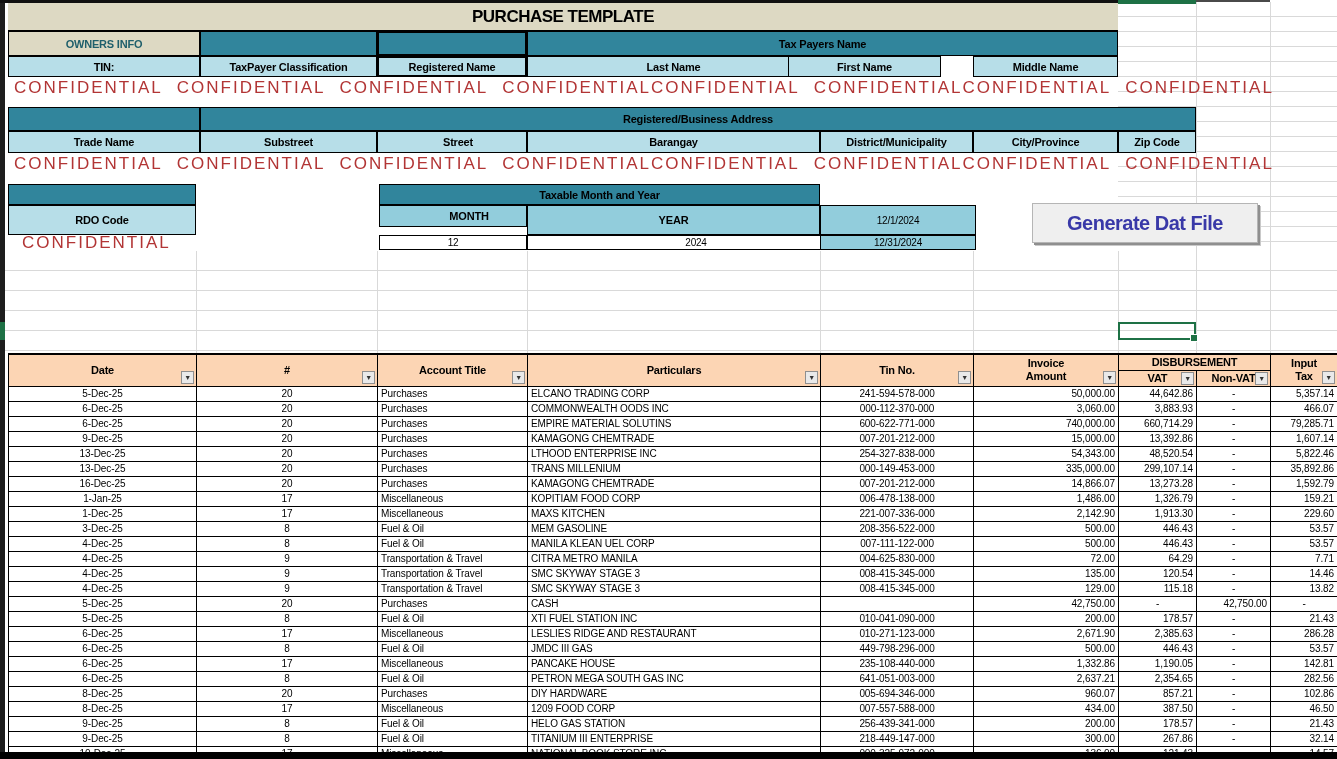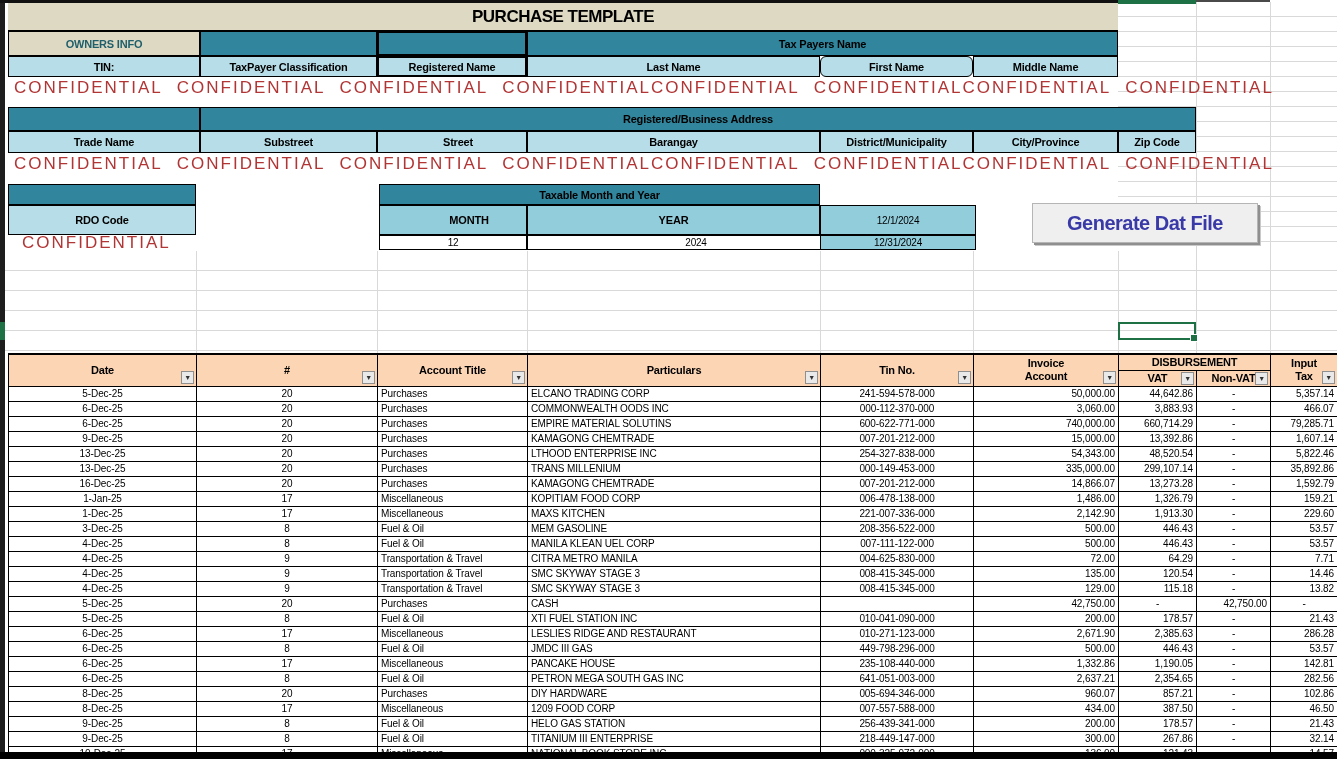--- a/index.html
+++ b/index.html
@@ -96,21 +96,21 @@
 
   <div class="acell tan owners-label" style="left:8px;top:31px;width:192px;height:25px;">OWNERS INFO</div>
   <div class="acell teal" style="left:200px;top:31px;width:177px;height:25px;"></div>
   <div class="acell teal thick" style="left:377px;top:31px;width:150px;height:25px;"></div>
   <div class="acell teal" style="left:527px;top:31px;width:591px;height:25px;">Tax Payers Name</div>
 
   <div class="acell lb" style="left:8px;top:56px;width:192px;height:21px;">TIN:</div>
   <div class="acell lb" style="left:200px;top:56px;width:177px;height:21px;">TaxPayer Classification</div>
   <div class="acell lb thick" style="left:377px;top:56px;width:150px;height:21px;">Registered Name</div>
   <div class="acell lb" style="left:527px;top:56px;width:293px;height:21px;">Last Name</div>
-  <div class="acell lb" style="left:820px;top:56px;width:153px;height:21px;border-radius:6px;">First Name</div>
+  <div class="acell lb" style="left:788px;top:56px;width:153px;height:21px;">First Name</div>
   <div class="acell lb" style="left:973px;top:56px;width:145px;height:21px;">Middle Name</div>
 
   <div class="conf" style="left:14px;top:77px;height:21px;">CONFIDENTIAL CONFIDENTIAL CONFIDENTIAL CONFIDENTIALCONFIDENTIAL CONFIDENTIALCONFIDENTIAL CONFIDENTIAL</div>
 
   <div class="acell teal" style="left:8px;top:107px;width:192px;height:24px;"></div>
   <div class="acell teal" style="left:200px;top:107px;width:996px;height:24px;">Registered/Business Address</div>
 
   <div class="acell lb" style="left:8px;top:131px;width:192px;height:22px;">Trade Name</div>
   <div class="acell lb" style="left:200px;top:131px;width:177px;height:22px;">Substreet</div>
   <div class="acell lb" style="left:377px;top:131px;width:150px;height:22px;padding-left:12px;">Street</div>
@@ -118,21 +118,21 @@
   <div class="acell lb" style="left:820px;top:131px;width:153px;height:22px;">District/Municipality</div>
   <div class="acell lb" style="left:973px;top:131px;width:145px;height:22px;">City/Province</div>
   <div class="acell lb" style="left:1118px;top:131px;width:78px;height:22px;">Zip Code</div>
 
   <div class="conf" style="left:14px;top:153px;height:22px;">CONFIDENTIAL CONFIDENTIAL CONFIDENTIAL CONFIDENTIALCONFIDENTIAL CONFIDENTIALCONFIDENTIAL CONFIDENTIAL</div>
 
   <div class="acell teal" style="left:8px;top:184px;width:188px;height:21px;"></div>
   <div class="acell teal" style="left:379px;top:184px;width:441px;height:21px;">Taxable Month and Year</div>
 
   <div class="acell lb" style="left:8px;top:205px;width:188px;height:30px;">RDO Code</div>
-  <div class="acell mb" style="left:379px;top:205px;width:148px;height:30px;padding-left:32px;">MONTH</div>
+  <div class="acell mb" style="left:379px;top:205px;width:148px;height:22px;padding-left:32px;">MONTH</div>
   <div class="acell mb" style="left:527px;top:205px;width:293px;height:30px;">YEAR</div>
   <div class="acell mb whitecell mb" style="left:820px;top:205px;width:156px;height:30px;font-weight:normal;font-size:10px;background:#92CDDC;">12/1/2024</div>
 
   <div class="conf" style="left:22px;top:232px;height:22px;">CONFIDENTIAL</div>
   <div class="acell whitecell" style="left:379px;top:235px;width:148px;height:15px;">12</div>
   <div class="acell whitecell" style="left:527px;top:235px;width:338px;height:15px;">2024</div>
   <div class="acell mb" style="left:820px;top:235px;width:156px;height:15px;font-weight:normal;font-size:10px;">12/31/2024</div>
 
   <div class="genbtn">Generate Dat File</div>
 
@@ -169,21 +169,21 @@
         <th rowspan="2" class="c">
           <span class="hline">Particulars</span>
           <span class="fbtn">▼</span>
         </th>
         <th rowspan="2" class="c">
           <span class="hline">Tin No.</span>
           <span class="fbtn">▼</span>
         </th>
         <th rowspan="2" class="c">
           <div class="hline">Invoice</div>
-          <div class="hline">Account</div>
+          <div class="hline">Amount</div>
           <span class="fbtn">▼</span>
         </th>
         <th colspan="2" class="c">DISBURSEMENT</th>
         <th rowspan="2" class="c">
           <div class="hline">Input</div>
           <div class="hline">Tax</div>
           <span class="fbtn">▼</span>
         </th>
       </tr>
       <tr class="h2">

